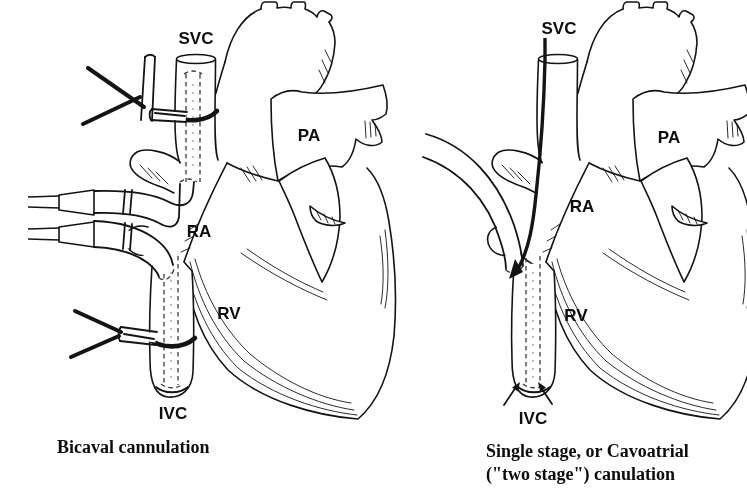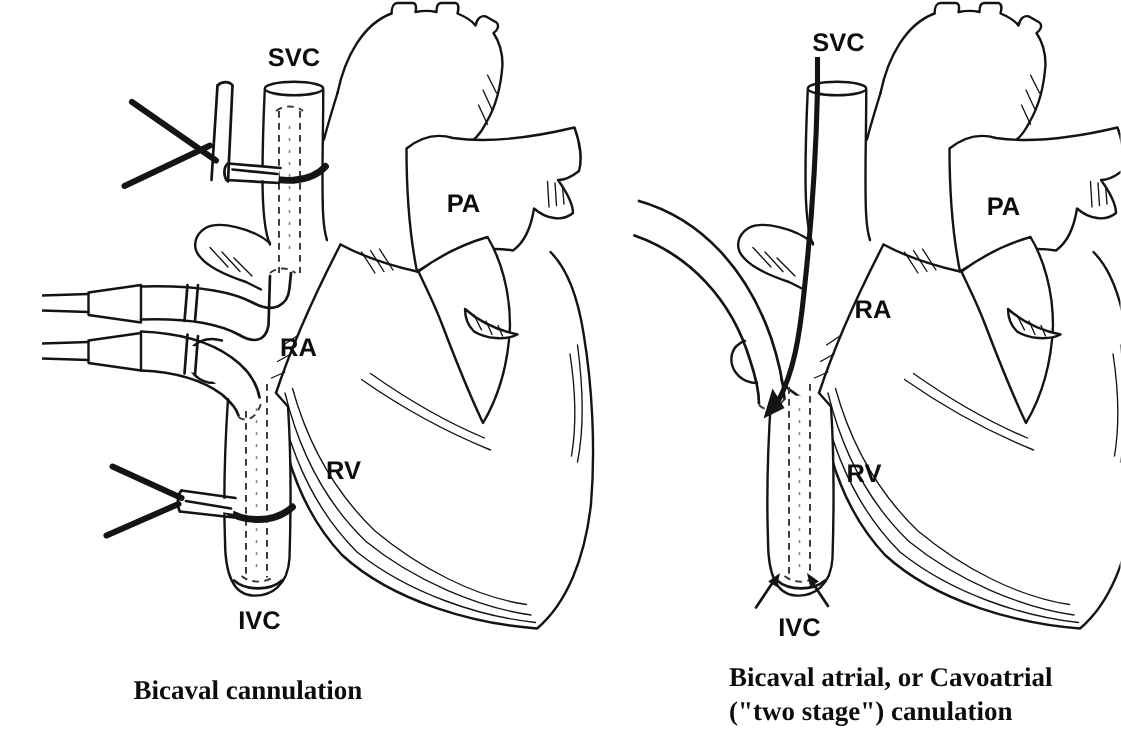--- a/index.html
+++ b/index.html
@@ -23,21 +23,21 @@
   .fill{fill:currentColor; stroke:none;}
   .wfat {fill:none; stroke:var(--paper); stroke-width:17;}
   .wfat2{fill:none; stroke:var(--paper); stroke-width:15;}
   .wmid {fill:none; stroke:var(--paper); stroke-width:8;}
   .wmid2{fill:none; stroke:var(--paper); stroke-width:9;}
   text.lbl{font:bold 17px "Liberation Sans",sans-serif; fill:#0d0d0d;}
   .caption{
     position:absolute; font-weight:bold; font-size:18px; line-height:23px;
     color:#0d0d0d; white-space:nowrap;
   }
-  .cap-left {left:57px; top:449px;margin-left:32px;}
+  .cap-left {left:57px; top:436px;}
   .cap-right{left:486px; top:440px;}
 </style>
 </head>
 <body>
 
 <div id="figure">
   <svg width="747" height="443" viewBox="0 0 747 443">
     <defs>
       <g id="heartBase">
 
@@ -210,16 +210,16 @@
       <text class="lbl" x="531" y="34" text-anchor="middle">SVC</text>
       <text class="lbl" x="641" y="143" text-anchor="middle">PA</text>
       <text class="lbl" x="554" y="212" text-anchor="middle">RA</text>
       <text class="lbl" x="548" y="321" text-anchor="middle">RV</text>
       <text class="lbl" x="505" y="424" text-anchor="middle">IVC</text>
     </g>
   </svg>
 
   <div class="caption cap-left">Bicaval cannulation</div>
   <div class="caption cap-right">
-    <div>Bicaval atrial, or Cavoatrial</div>
+    <div>Single stage, or Cavoatrial</div>
     <div>("two stage") canulation</div>
   </div>
 </div>
 
 </body></html>

